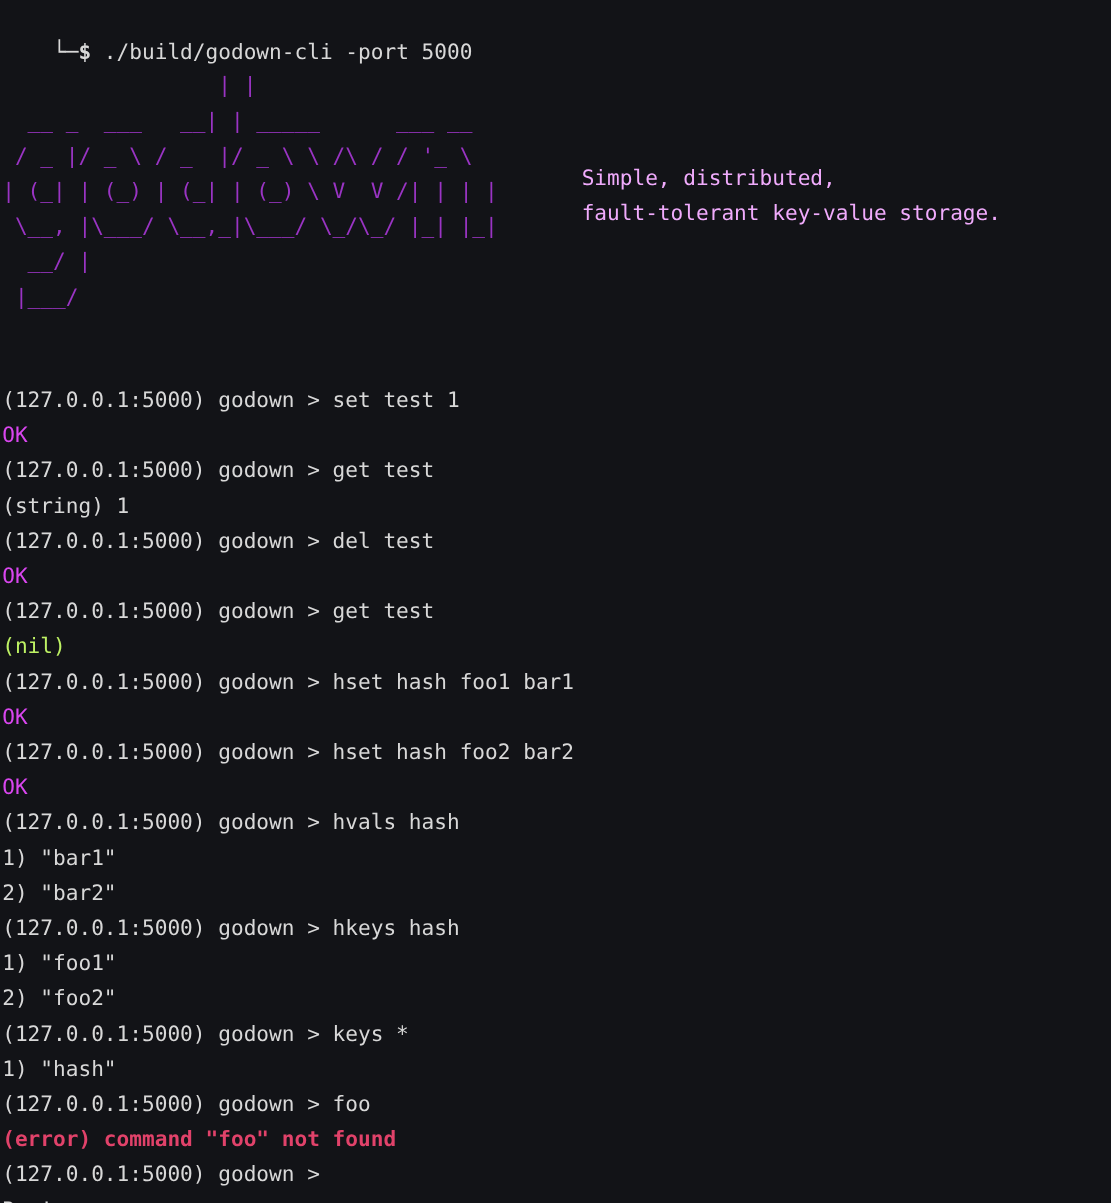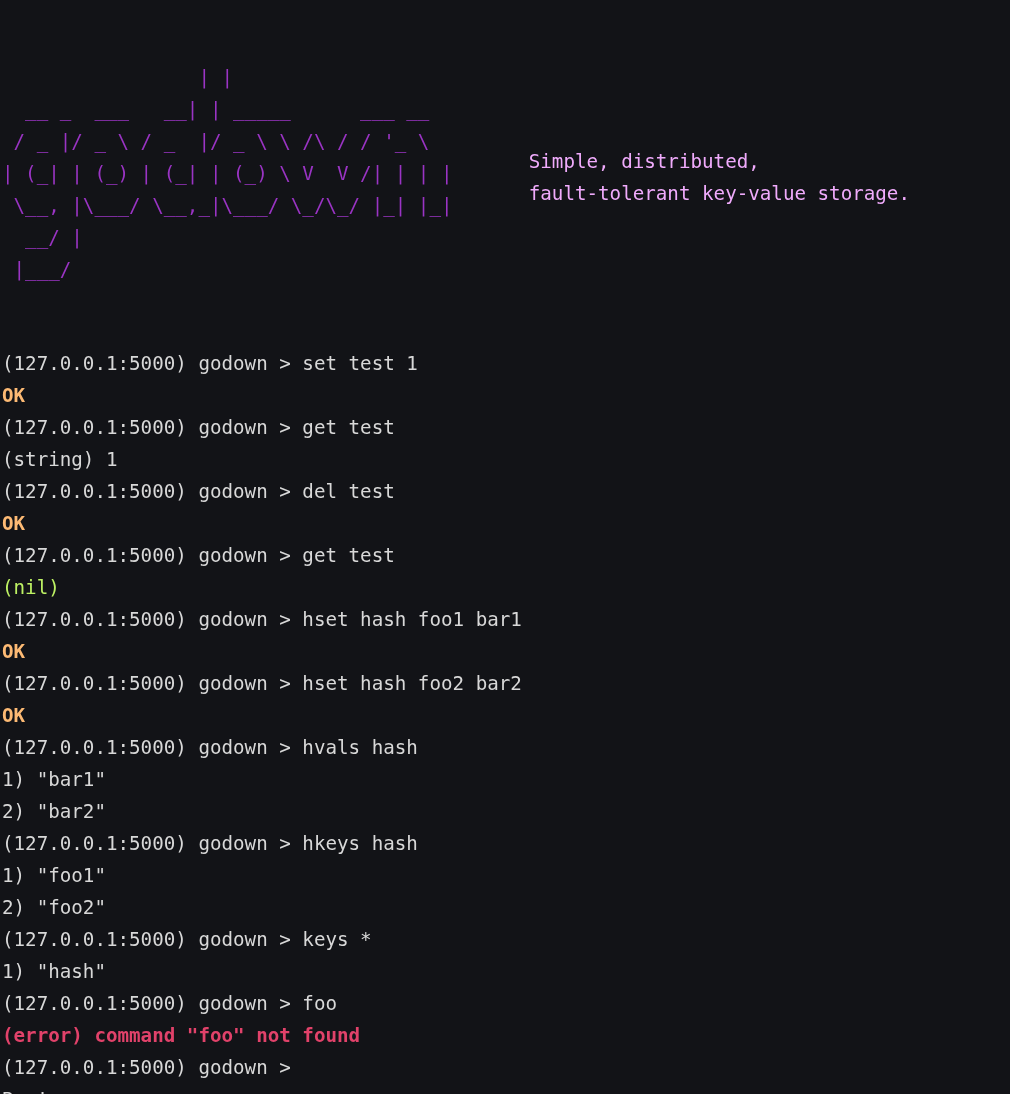--- a/index.html
+++ b/index.html
@@ -28,21 +28,21 @@
     letter-spacing: 0px;
   }
   .line {
     white-space: pre;
     height: 32px;
     line-height: 32px;
     font-size: 19.2px;
   }
   .c-default { color: #d8d8d8; }
   .c-prompt  { color: #d8d8d8; }
-  .c-ok      { color: #fdba74; font-weight: bold; }
+  .c-ok      { color: #d946ef; font-weight: normal; }
   .c-nil     { color: #bef264; font-weight: normal; }
   .c-error   { color: #e1426a; font-weight: bold; }
   .c-banner  { color: #9a34c4; }
   .c-tagline { color: #f0abfc; margin-top: 20px; }
   .c-bold    { font-weight: bold; }
 
   
   #cmdline {
     position: absolute;
     top: 0px;
@@ -72,17 +72,20 @@
     margin-top: 28px;
   }
   .seg { white-space: pre; }
 </style>
 </head>
 <body>
 
 <div id="terminal">
 
   
+  <div id="cmdline">
+    <span class="c-default c-bold seg">└─$</span><span class="c-default seg"> ./build/godown-cli -port 5000</span>
+  </div>
 
   
   <div id="banner"><div class="brow"><span class="c-banner seg">                 | |</span></div><div class="brow"><span class="c-banner seg">  __ _  ___   __| | _____      ___ __</span></div><div class="brow"><span class="c-banner seg"> / _ |/ _ \ / _  |/ _ \ \ /\ / / '_ \</span><span class="c-tagline" id="tag0" style="position: absolute; left: 526.75px; top: 0px; white-space: pre;">Simple, distributed,</span></div><div class="brow"><span class="c-banner seg">| (_| | (_) | (_| | (_) \ V  V /| | | |</span><span class="c-tagline" id="tag1" style="position: absolute; left: 526.75px; top: 0px; white-space: pre;">fault-tolerant key-value storage.</span></div><div class="brow"><span class="c-banner seg"> \__, |\___/ \__,_|\___/ \_/\_/ |_| |_|</span></div><div class="brow"><span class="c-banner seg">  __/ |</span></div><div class="brow"><span class="c-banner seg"> |___/</span></div></div>
 
 <div id="session"><div class="line"><span class="c-prompt seg">(127.0.0.1:5000) godown &gt; set test 1</span></div><div class="line"><span class="c-ok seg">OK</span></div><div class="line"><span class="c-prompt seg">(127.0.0.1:5000) godown &gt; get test</span></div><div class="line"><span class="c-default seg">(string) 1</span></div><div class="line"><span class="c-prompt seg">(127.0.0.1:5000) godown &gt; del test</span></div><div class="line"><span class="c-ok seg">OK</span></div><div class="line"><span class="c-prompt seg">(127.0.0.1:5000) godown &gt; get test</span></div><div class="line"><span class="c-nil seg">(nil)</span></div><div class="line"><span class="c-prompt seg">(127.0.0.1:5000) godown &gt; hset hash foo1 bar1</span></div><div class="line"><span class="c-ok seg">OK</span></div><div class="line"><span class="c-prompt seg">(127.0.0.1:5000) godown &gt; hset hash foo2 bar2</span></div><div class="line"><span class="c-ok seg">OK</span></div><div class="line"><span class="c-prompt seg">(127.0.0.1:5000) godown &gt; hvals hash</span></div><div class="line"><span class="c-default seg">1) "bar1"</span></div><div class="line"><span class="c-default seg">2) "bar2"</span></div><div class="line"><span class="c-prompt seg">(127.0.0.1:5000) godown &gt; hkeys hash</span></div><div class="line"><span class="c-default seg">1) "foo1"</span></div><div class="line"><span class="c-default seg">2) "foo2"</span></div><div class="line"><span class="c-prompt seg">(127.0.0.1:5000) godown &gt; keys *</span></div><div class="line"><span class="c-default seg">1) "hash"</span></div><div class="line"><span class="c-prompt seg">(127.0.0.1:5000) godown &gt; foo</span></div><div class="line"><span class="c-error seg">(error) command "foo" not found</span></div><div class="line"><span class="c-prompt seg">(127.0.0.1:5000) godown &gt; </span></div><div class="line"><span class="c-default seg">Bye!</span></div></div></div>
 
 </body></html>

